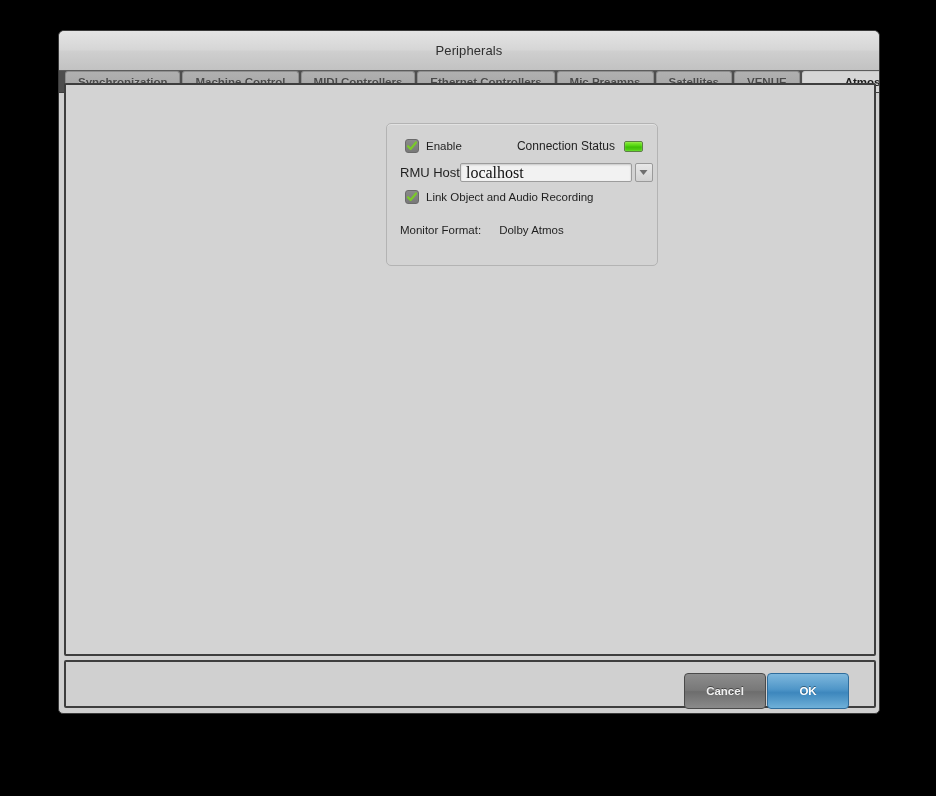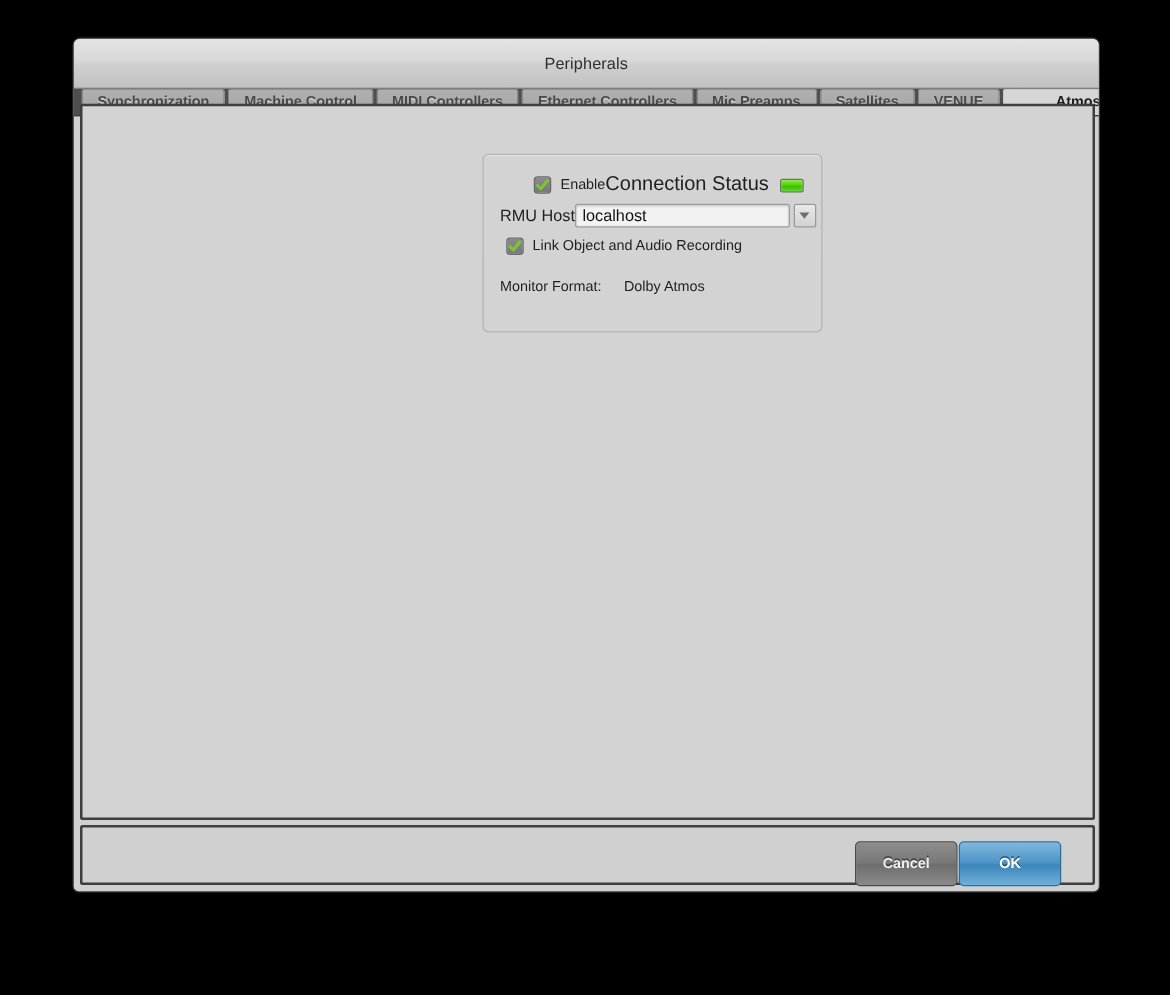--- a/index.html
+++ b/index.html
@@ -101,21 +101,21 @@
     border: 1px solid #b3b3b3;
     border-radius: 5px;
     box-shadow: inset 0 1px 0 #e2e2e2;
   }
 
   .row {
     position: absolute;
     display: flex;
     align-items: center;
   }
-  .row-enable   { left: 18px; top: 15px; width: 238px; justify-content: flex-end; }
+  .row-enable   { left: 18px; top: 15px; width: 238px; justify-content: space-between; }
   .row-host     { left: 13px; top: 39px; width: 250px; }
   .row-link     { left: 18px; top: 66px; }
   .row-format   { left: 13px; top: 100px; }
 
   
   .cb-wrap { display: flex; align-items: center; cursor: default; }
   .checkbox {
     width: 14px;
     height: 14px;
     border-radius: 3px;
@@ -129,21 +129,21 @@
   .checkbox svg { display: block; }
   .cb-label {
     font-size: 11.5px;
     color: #1f1f1f;
     margin-left: 7px;
     white-space: nowrap;
   }
 
   
   .conn-label {
-    font-size: 16px;
+    font-size: 12px;
     color: #1f1f1f;
     white-space: nowrap;
   }
   .led {
     width: 19px;
     height: 11px;
     margin-left: 9px;
     border-radius: 2px;
     background: linear-gradient(to bottom, #8bea3a 0%, #4fd40d 45%, #3fbd07 55%, #56d716 100%);
     border: 1px solid #5d7f46;
@@ -162,25 +162,25 @@
     display: flex;
     align-items: stretch;
   }
   .combo-input {
     width: 172px;
     height: 19px;
     background: #f2f2f2;
     border: 1px solid #9c9c9c;
     border-radius: 2px;
     box-shadow: inset 0 1px 2px rgba(0,0,0,0.18);
-    font-size: 13px;
+    font-size: 16px;
     color: #111111;
     padding: 0 5px;
     line-height: 17px;
-    font-family: Liberation Sans, sans-serif;
+    font-family: Liberation Serif, serif;
     outline: none;
   }
   .combo-arrow {
     width: 18px;
     height: 19px;
     margin-left: 3px;
     background: linear-gradient(to bottom, #e8e8e8 0%, #d2d2d2 100%);
     border: 1px solid #9a9a9a;
     border-radius: 2px;
     display: flex;

